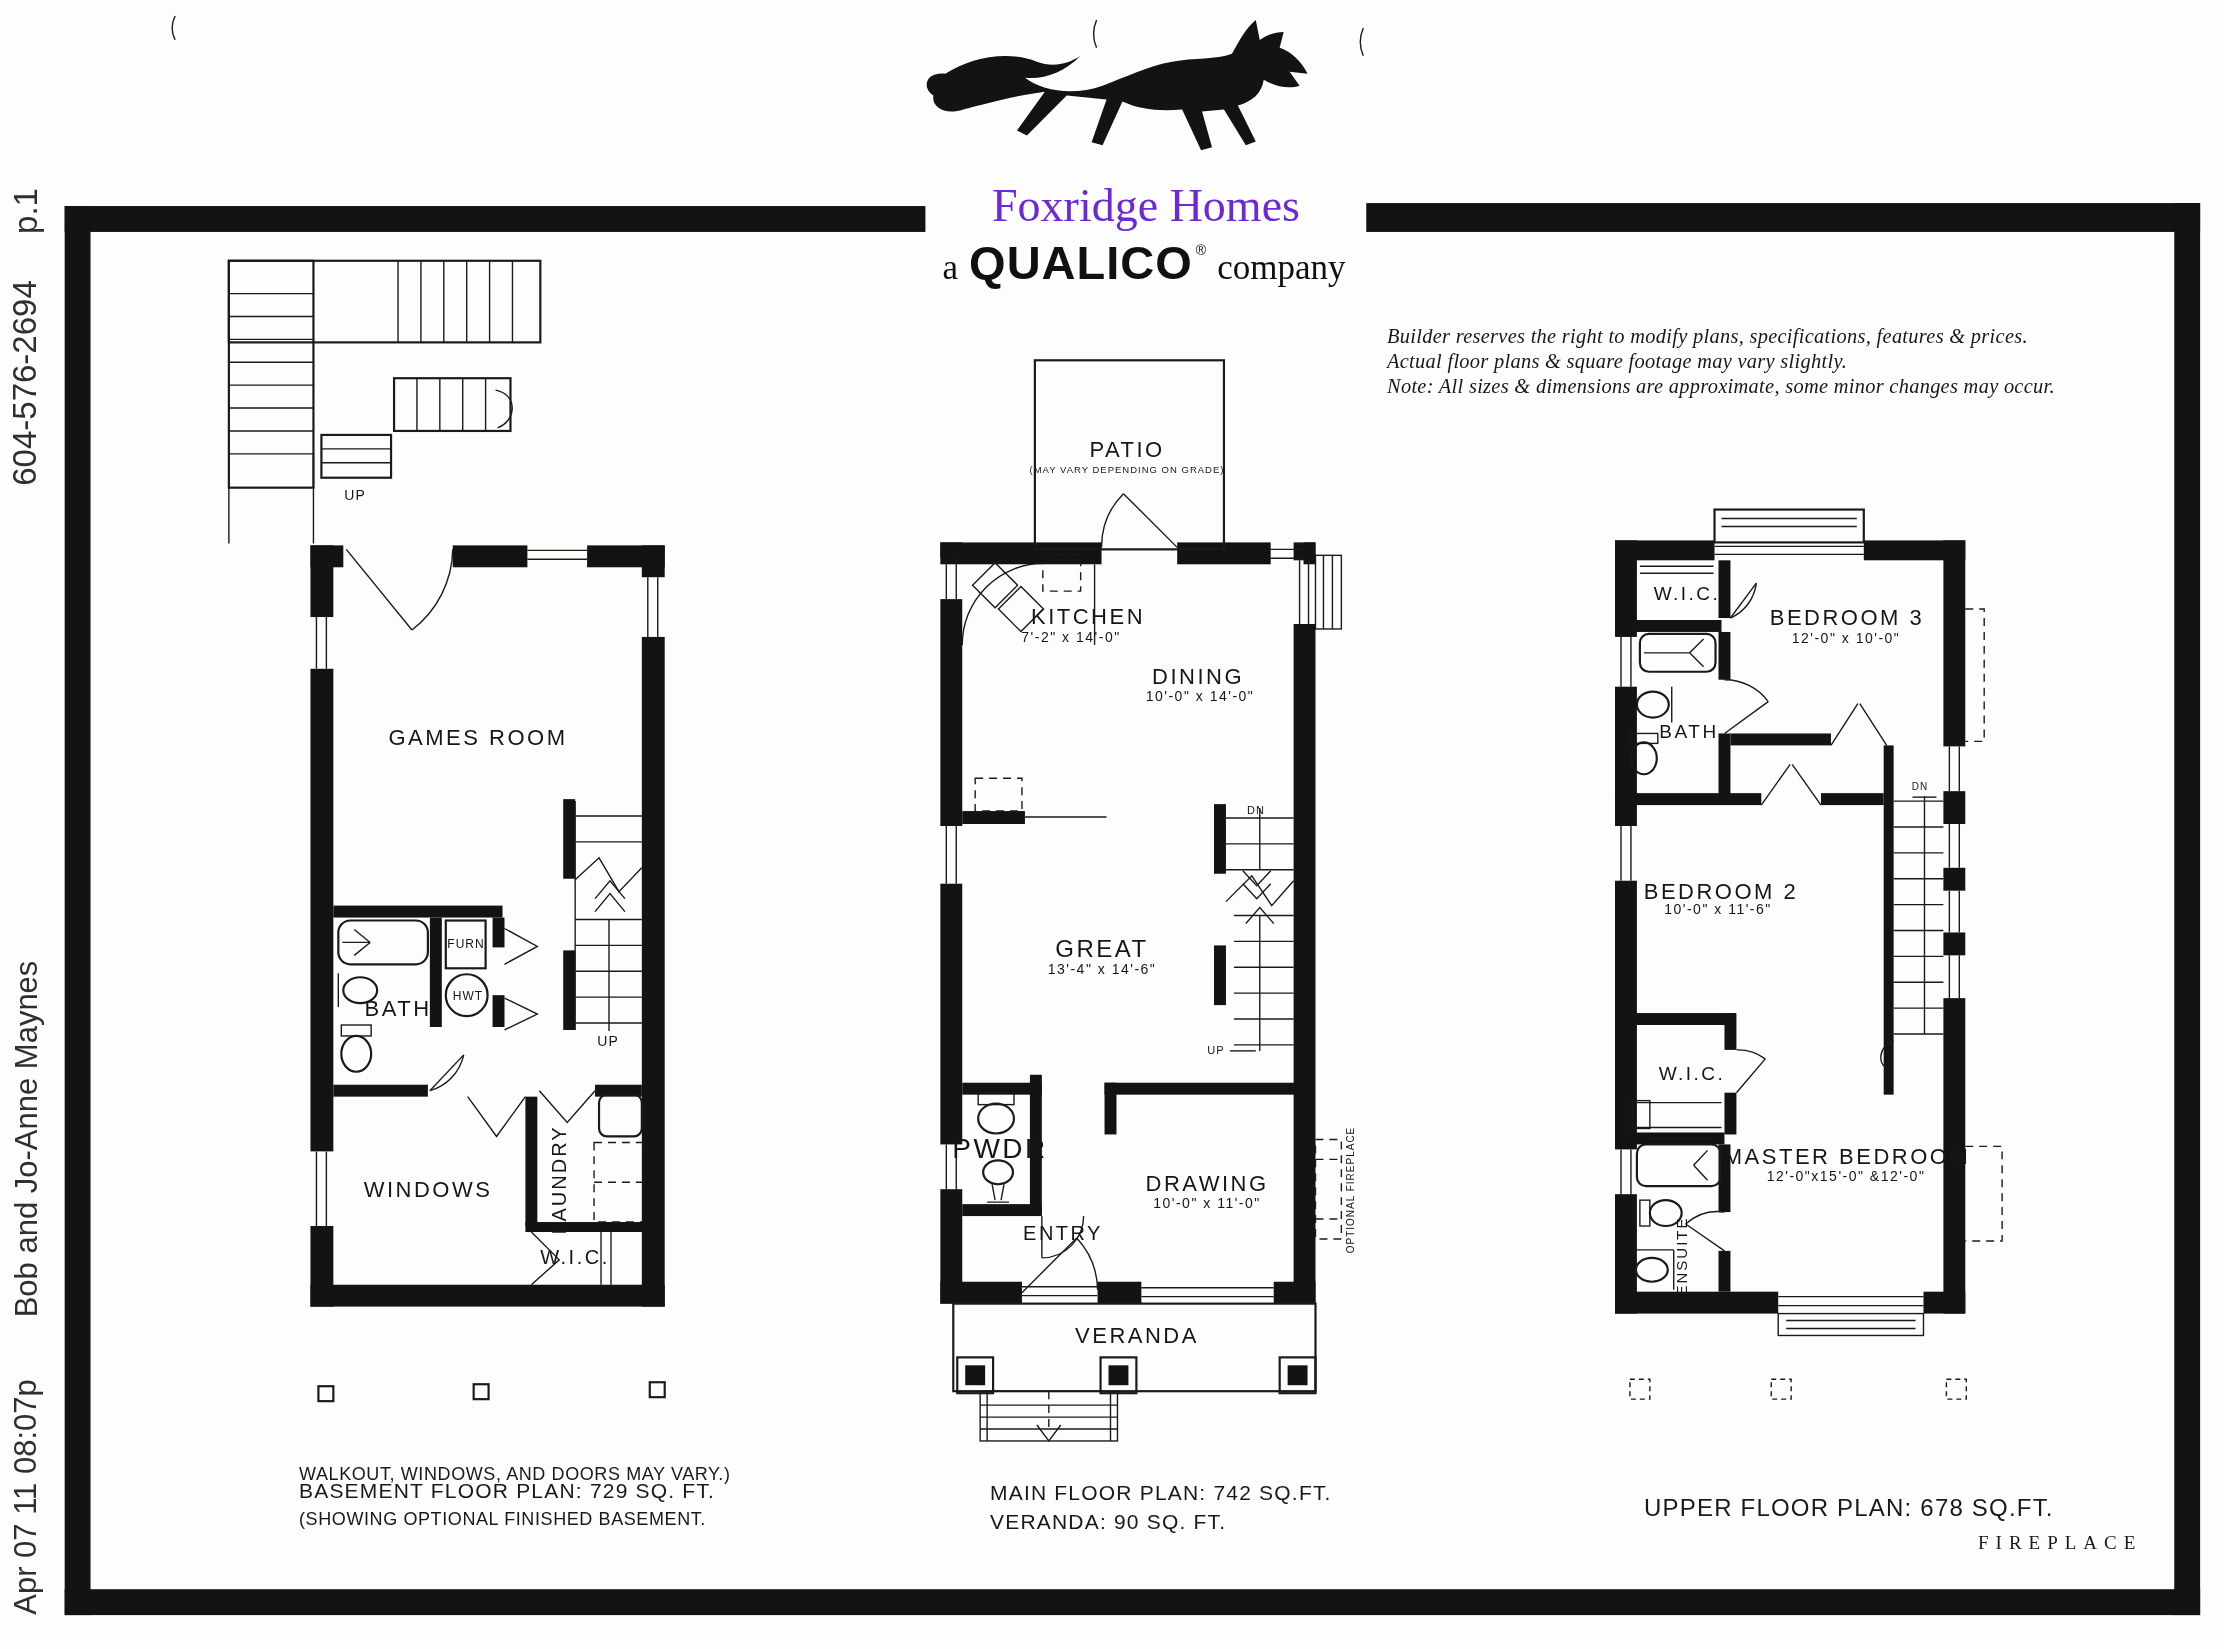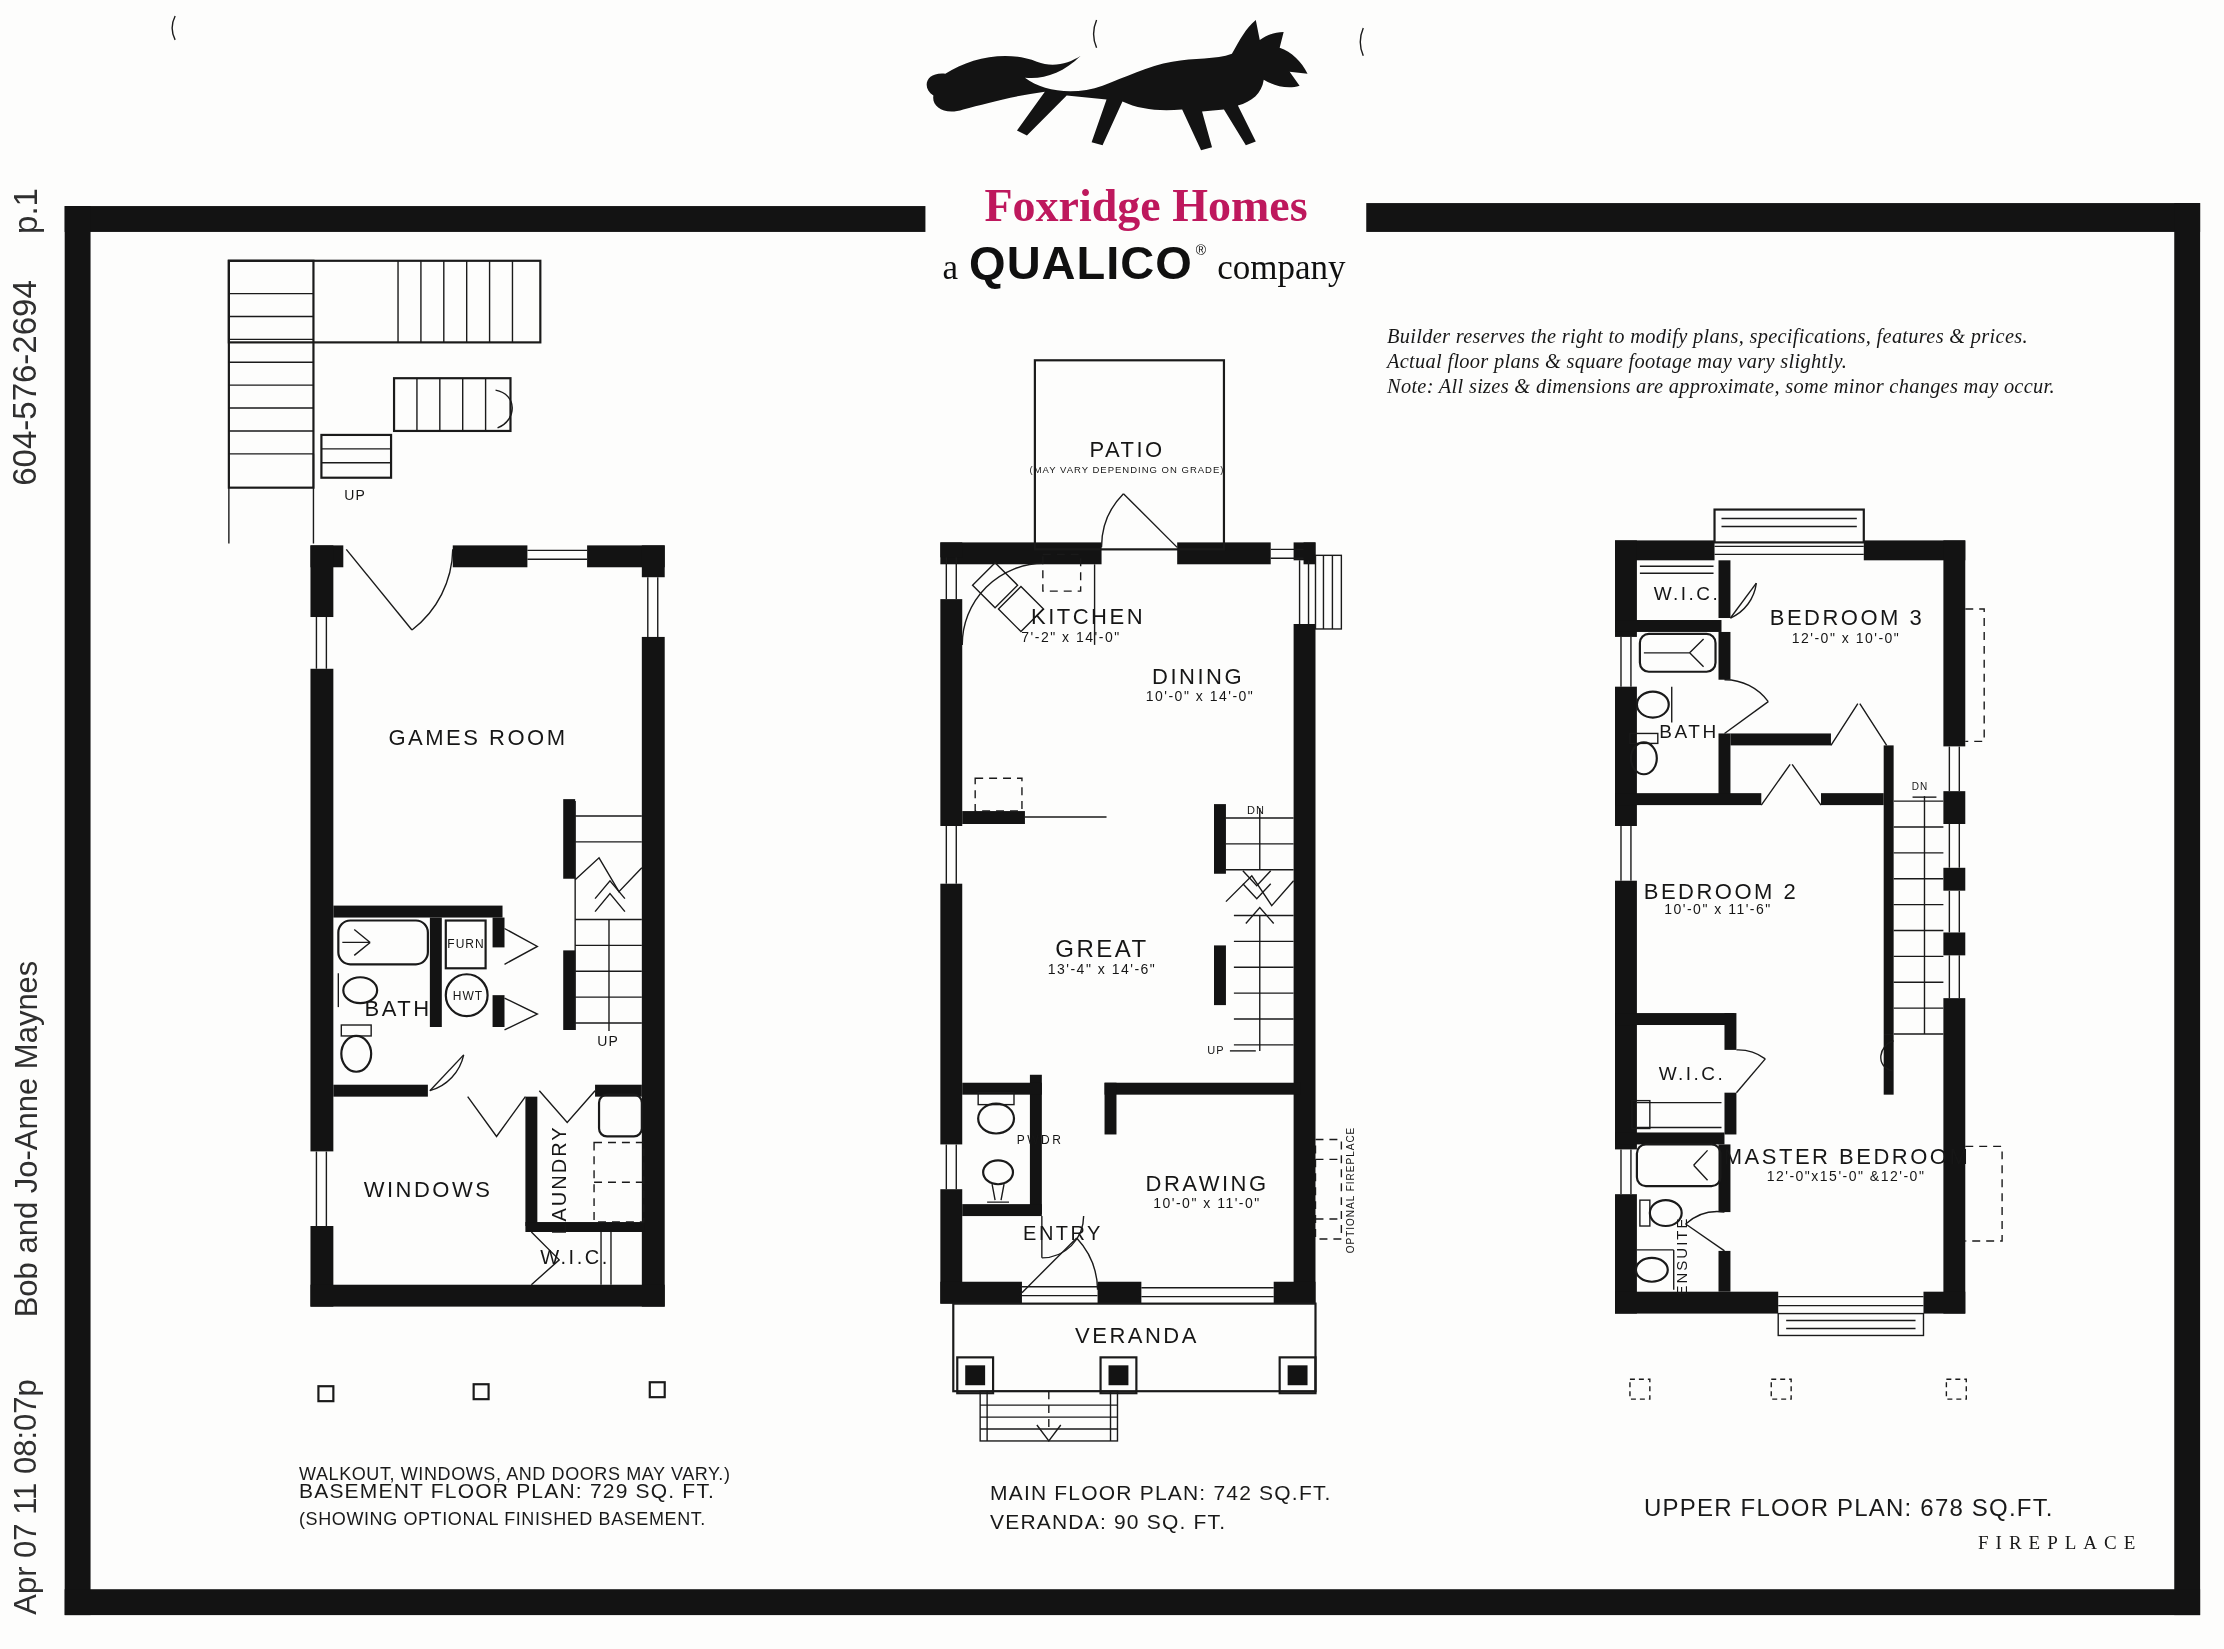--- a/index.html
+++ b/index.html
@@ -13,21 +13,21 @@
   svg .d{stroke-dasharray:8 6;}
   svg .d2{stroke-dasharray:5 4;}
   .pl{position:absolute;transform:translateX(-50%);white-space:nowrap;color:#161616;letter-spacing:2.5px;}
   .dim{letter-spacing:1.5px;}
   .plv{position:absolute;transform:translate(-50%,-50%) rotate(-90deg);white-space:nowrap;color:#161616;letter-spacing:2px;}
   .cap{position:absolute;white-space:nowrap;color:#191919;letter-spacing:1.2px;}
   .rot{position:absolute;transform:translate(-50%,-50%) rotate(-90deg);white-space:nowrap;color:#2f2f2f;}
   .disc{position:absolute;font-family:"Liberation Serif",serif;font-style:italic;color:#171717;
         font-size:20.4px;line-height:25px;letter-spacing:0.3px;}
   .brand{position:absolute;transform:translateX(-50%);font-family:"Liberation Serif",serif;
-         font-weight:bold;color:#be185d;}
+         font-weight:normal;color:#6d28d9;}
   .tagline{position:absolute;transform:translateX(-50%);display:flex;align-items:baseline;gap:11px;color:#101010;}
   .tagline .serif{font-family:"Liberation Serif",serif;font-size:35px;}
   .tagline .qual{font-family:"Liberation Sans",sans-serif;font-weight:bold;font-size:47px;letter-spacing:1px;}
   .tagline .reg{font-size:14px;position:relative;top:-24px;margin-left:-8px;}
 </style>
 </head>
 <body>
 
 <div class="page">
 
@@ -366,21 +366,21 @@
   <div class="pl" style="left:1127px;top:437px;font-size:22px;">PATIO</div>
   <div class="pl" style="left:1127px;top:464px;font-size:9.5px;letter-spacing:1px;">(MAY VARY DEPENDING ON GRADE)</div>
   <div class="pl" style="left:1072px;top:604px;font-size:22px;margin-left:16px;">KITCHEN</div>
   <div class="pl dim" style="left:1071px;top:629px;font-size:14px;">7'-2" x 14'-0"</div>
   <div class="pl" style="left:1198px;top:664px;font-size:22px;">DINING</div>
   <div class="pl dim" style="left:1200px;top:688px;font-size:14px;">10'-0" x 14'-0"</div>
   <div class="pl" style="left:1102px;top:935px;font-size:24px;">GREAT</div>
   <div class="pl dim" style="left:1102px;top:961px;font-size:14px;">13'-4" x 14'-6"</div>
   <div class="pl" style="left:1256px;top:804px;font-size:11px;letter-spacing:1px;">DN</div>
   <div class="pl" style="left:1216px;top:1044px;font-size:11px;letter-spacing:1px;">UP</div>
-  <div class="pl" style="left:1000px;top:1133px;font-size:12px;margin-left:40px;">PWDR</div>
+  <div class="pl" style="left:1000px;top:1133px;font-size:28px;">PWDR</div>
   <div class="pl" style="left:1063px;top:1222px;font-size:20px;">ENTRY</div>
   <div class="pl" style="left:1207px;top:1171px;font-size:22px;">DRAWING</div>
   <div class="pl dim" style="left:1207px;top:1195px;font-size:14px;">10'-0" x 11'-0"</div>
   <div class="plv" style="left:1350px;top:1190px;font-size:10px;letter-spacing:1px;">OPTIONAL FIREPLACE</div>
   <div class="pl" style="left:1137px;top:1323px;font-size:22px;">VERANDA</div>
 
   <div class="pl" style="left:1687px;top:583px;font-size:19px;">W.I.C.</div>
   <div class="pl" style="left:1847px;top:605px;font-size:22px;">BEDROOM 3</div>
   <div class="pl dim" style="left:1846px;top:630px;font-size:14px;">12'-0" x 10'-0"</div>
   <div class="pl" style="left:1689px;top:721px;font-size:19px;">BATH</div>

